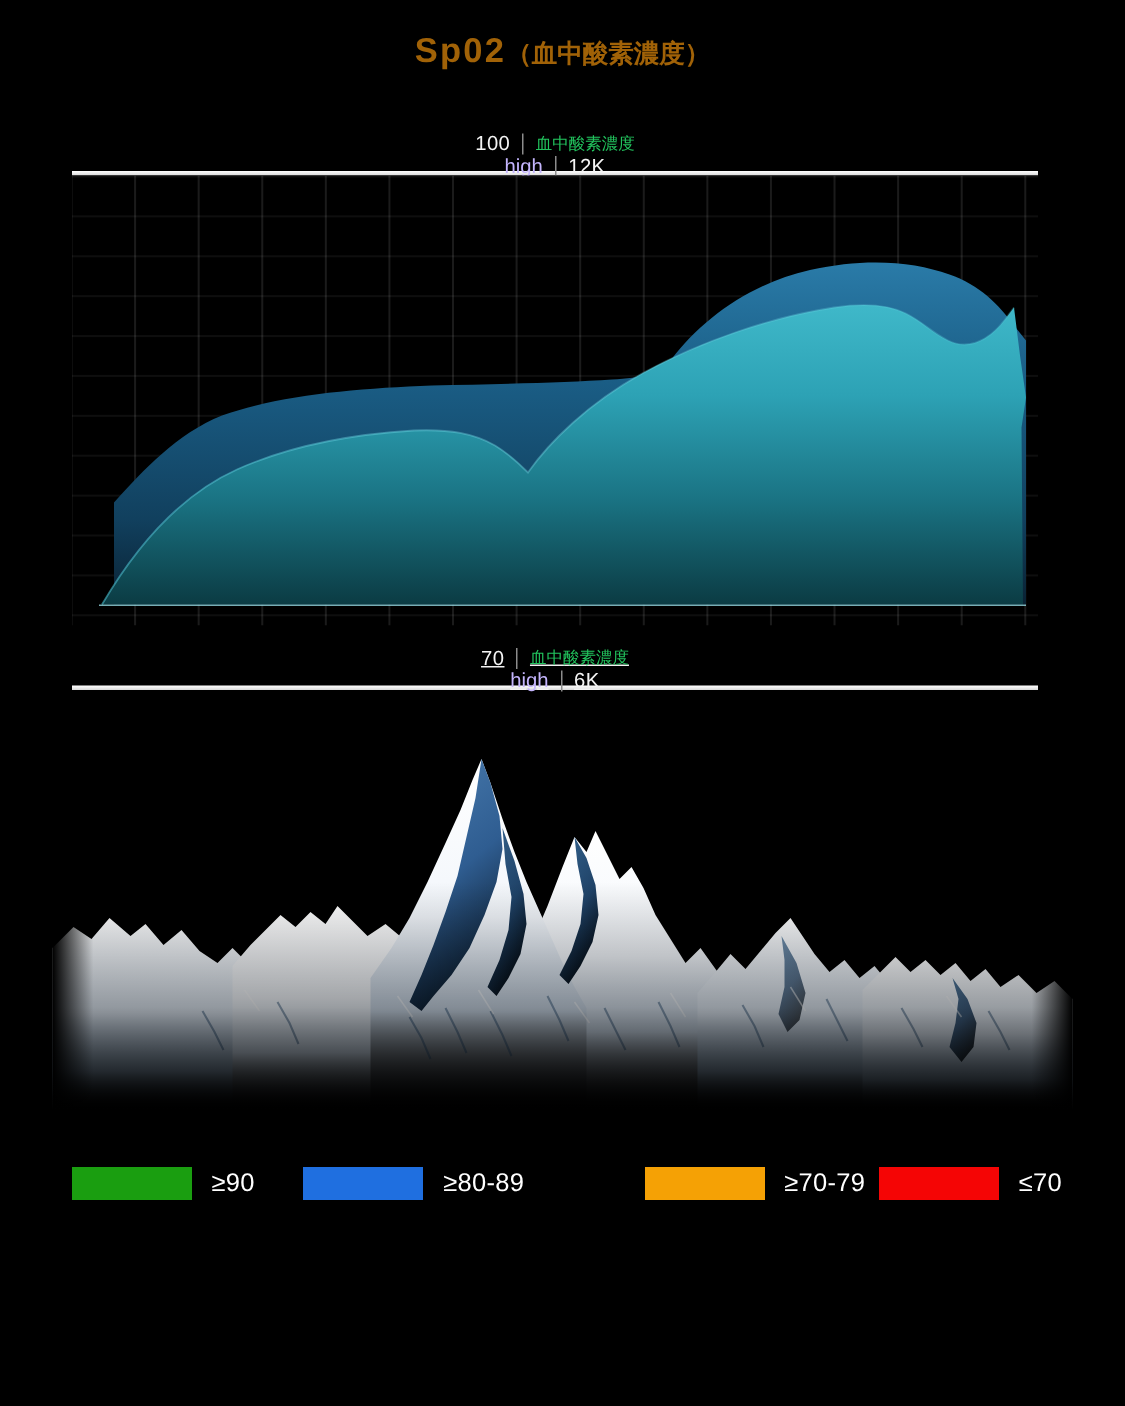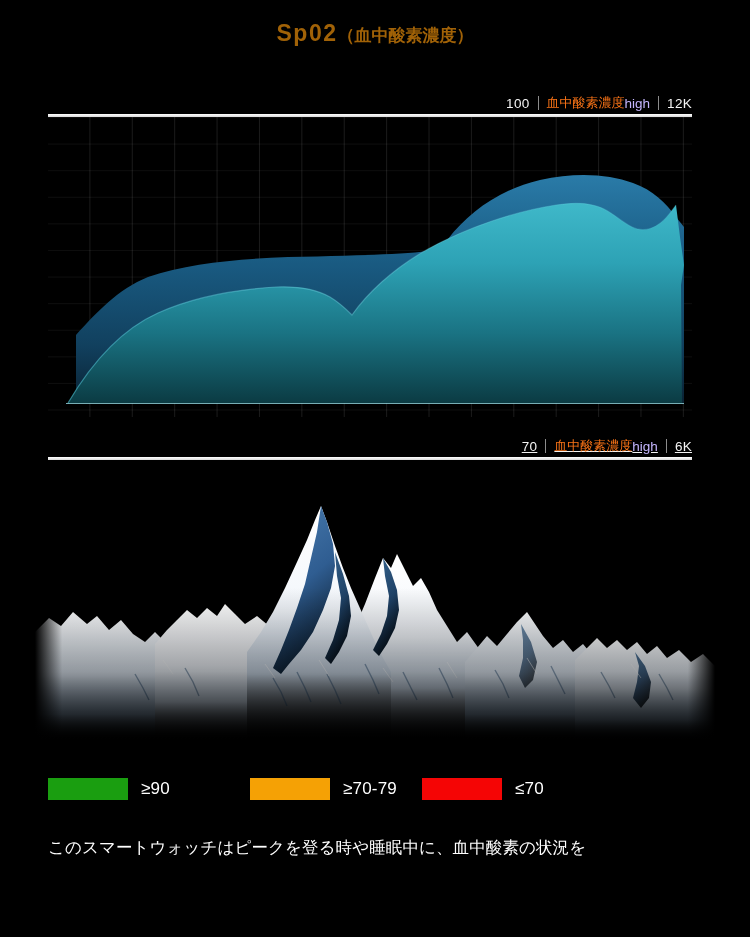--- a/index.html
+++ b/index.html
@@ -31,35 +31,36 @@
   
   .chart-block {
     position:absolute;
     left:48px; top:92px;
     width:644px;
   }
 
   .axis-row {
     display:flex;
     align-items:center;
-    justify-content:flex-end;
+    justify-content:center;
     height:22px;
     color:#f2f2f2;
     font-size:13.5px;
     white-space:nowrap;
+    flex-direction:column;
   }
   .axis-left, .axis-right { display:flex; align-items:center; gap:0px; }
   .axis-num { font-size:13.5px; color:#f4f4f4; letter-spacing:.3px; }
   .axis-sep {
     display:inline-block;
     width:1px; height:14px;
     background:#8c8c8c;
     margin:0 8px;
   }
-  .axis-cjk { font-size:13px; color:#f97316; }
+  .axis-cjk { font-size:11px; color:#22c55e; }
   .axis-word { font-size:13.5px; color:#c4b5fd; }
 
   .rule {
     height:3px;
     background:linear-gradient(to bottom,#ffffff,#d8d8d8);
     width:100%;
   }
 
   
   .plot {
@@ -348,27 +349,30 @@
 
       <rect x="0" y="0" width="680" height="248" fill="url(#sideFade)"></rect>
     </svg>
   </div>
 
   <div class="legend">
     <div class="legend-item i0">
       <span class="swatch" style="background: rgb(26, 158, 16);"></span>
       <span class="legend-label">≥90</span>
     </div>
+    <div class="legend-item i1">
+      <span class="swatch" style="background: rgb(31, 111, 224);"></span>
+      <span class="legend-label">≥80-89</span>
+    </div>
     <div class="legend-item i2">
       <span class="swatch" style="background: rgb(245, 161, 5);"></span>
       <span class="legend-label">≥70-79</span>
     </div>
     <div class="legend-item i3">
       <span class="swatch" style="background: rgb(245, 5, 5);"></span>
       <span class="legend-label">≤70</span>
     </div>
   </div>
 
   <div class="note">
-    <p>このスマートウォッチはピークを登る時や睡眠中に、血中酸素の状況を</p>
   </div>
 
 </div>
 
 </body></html>

